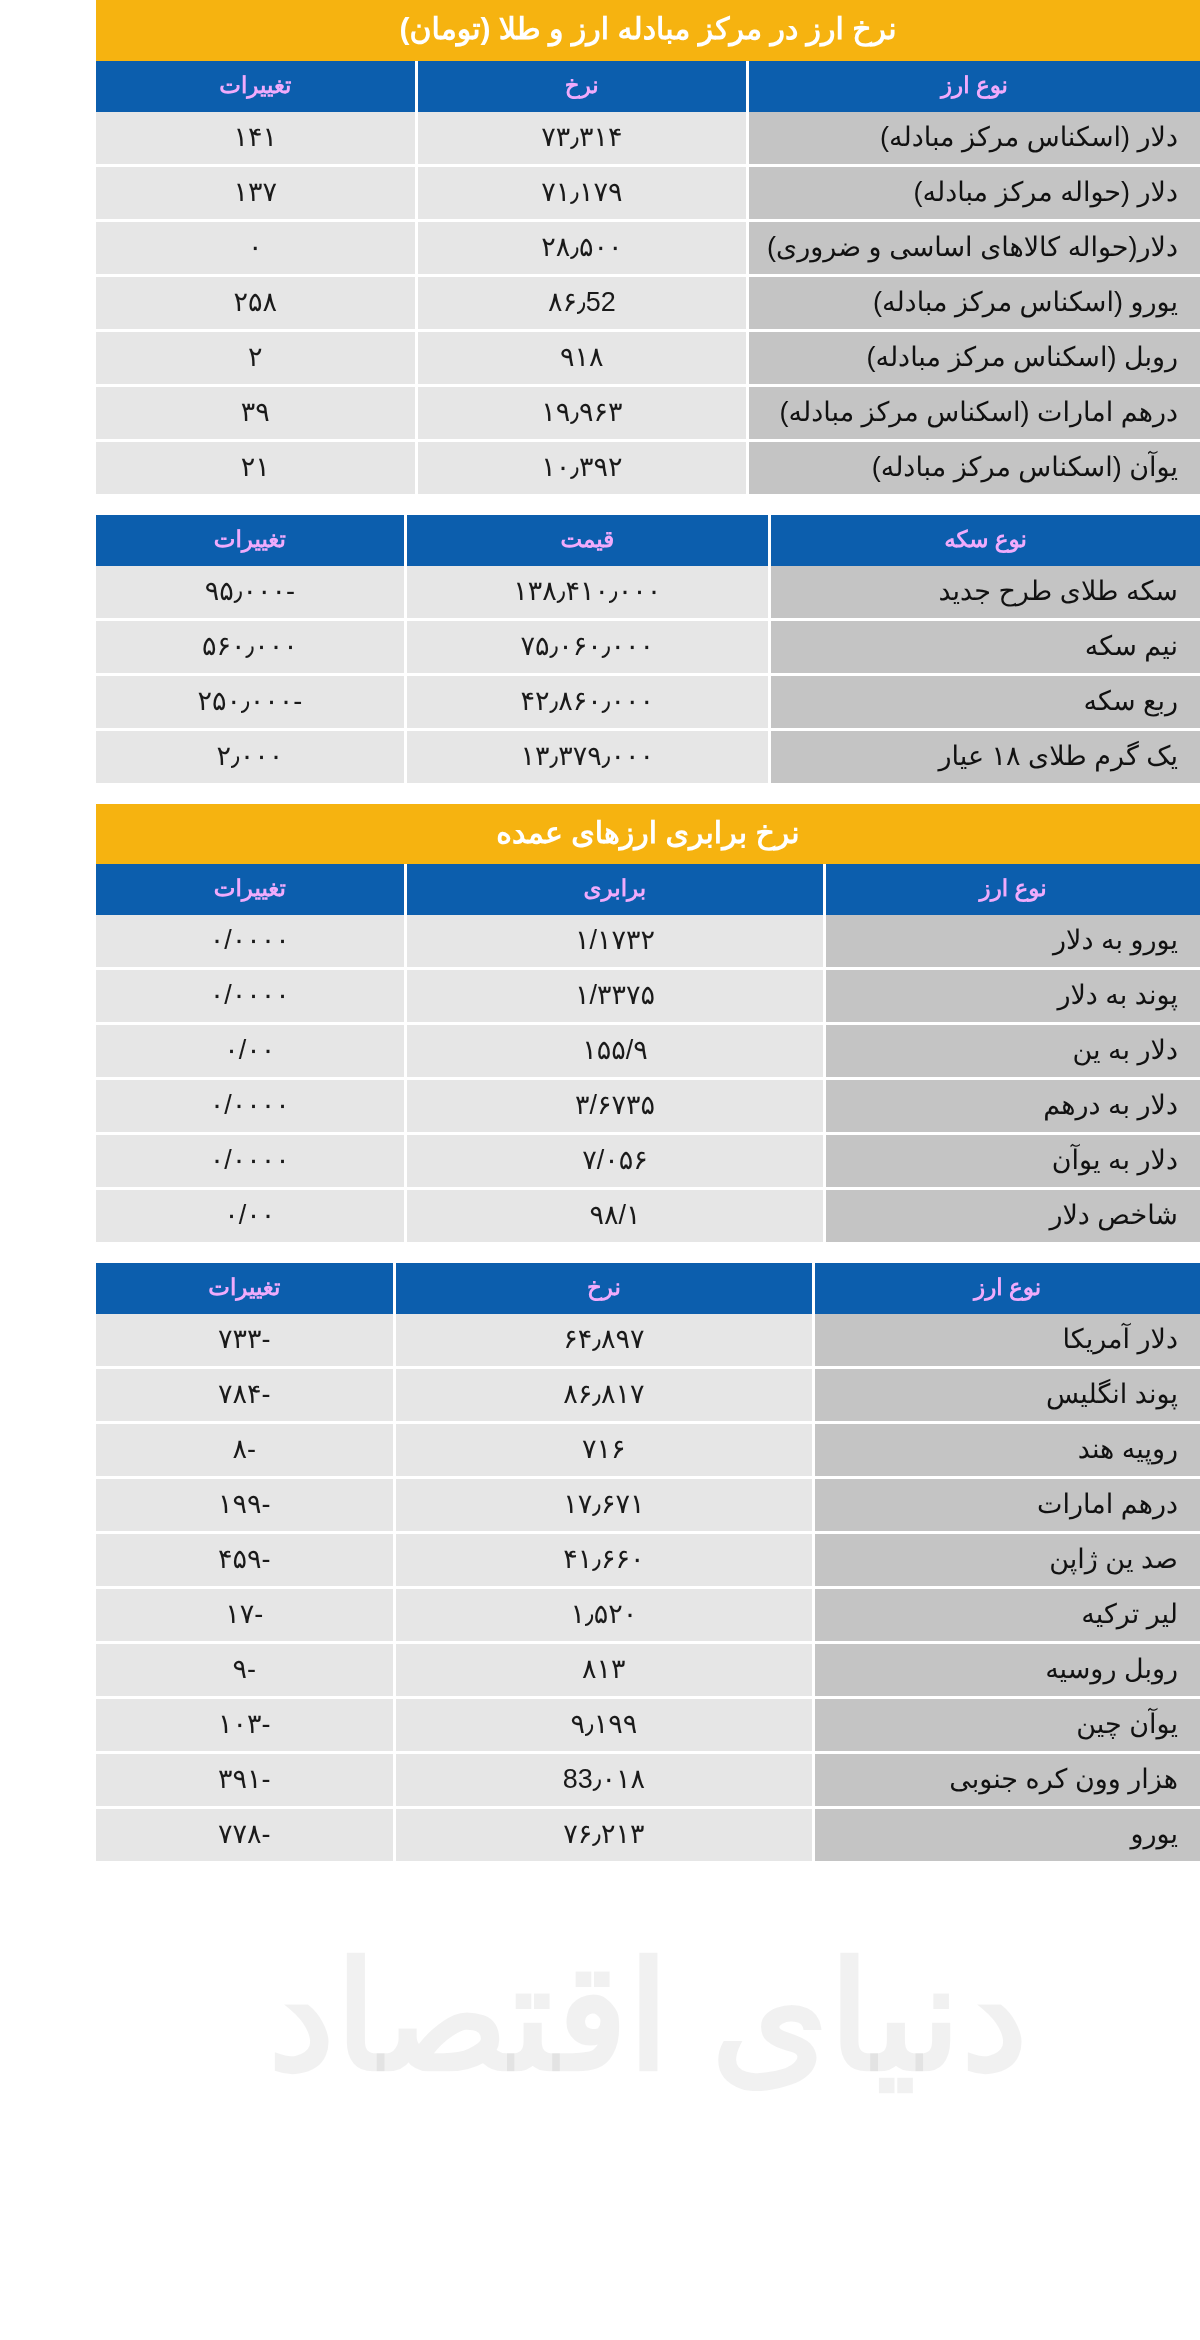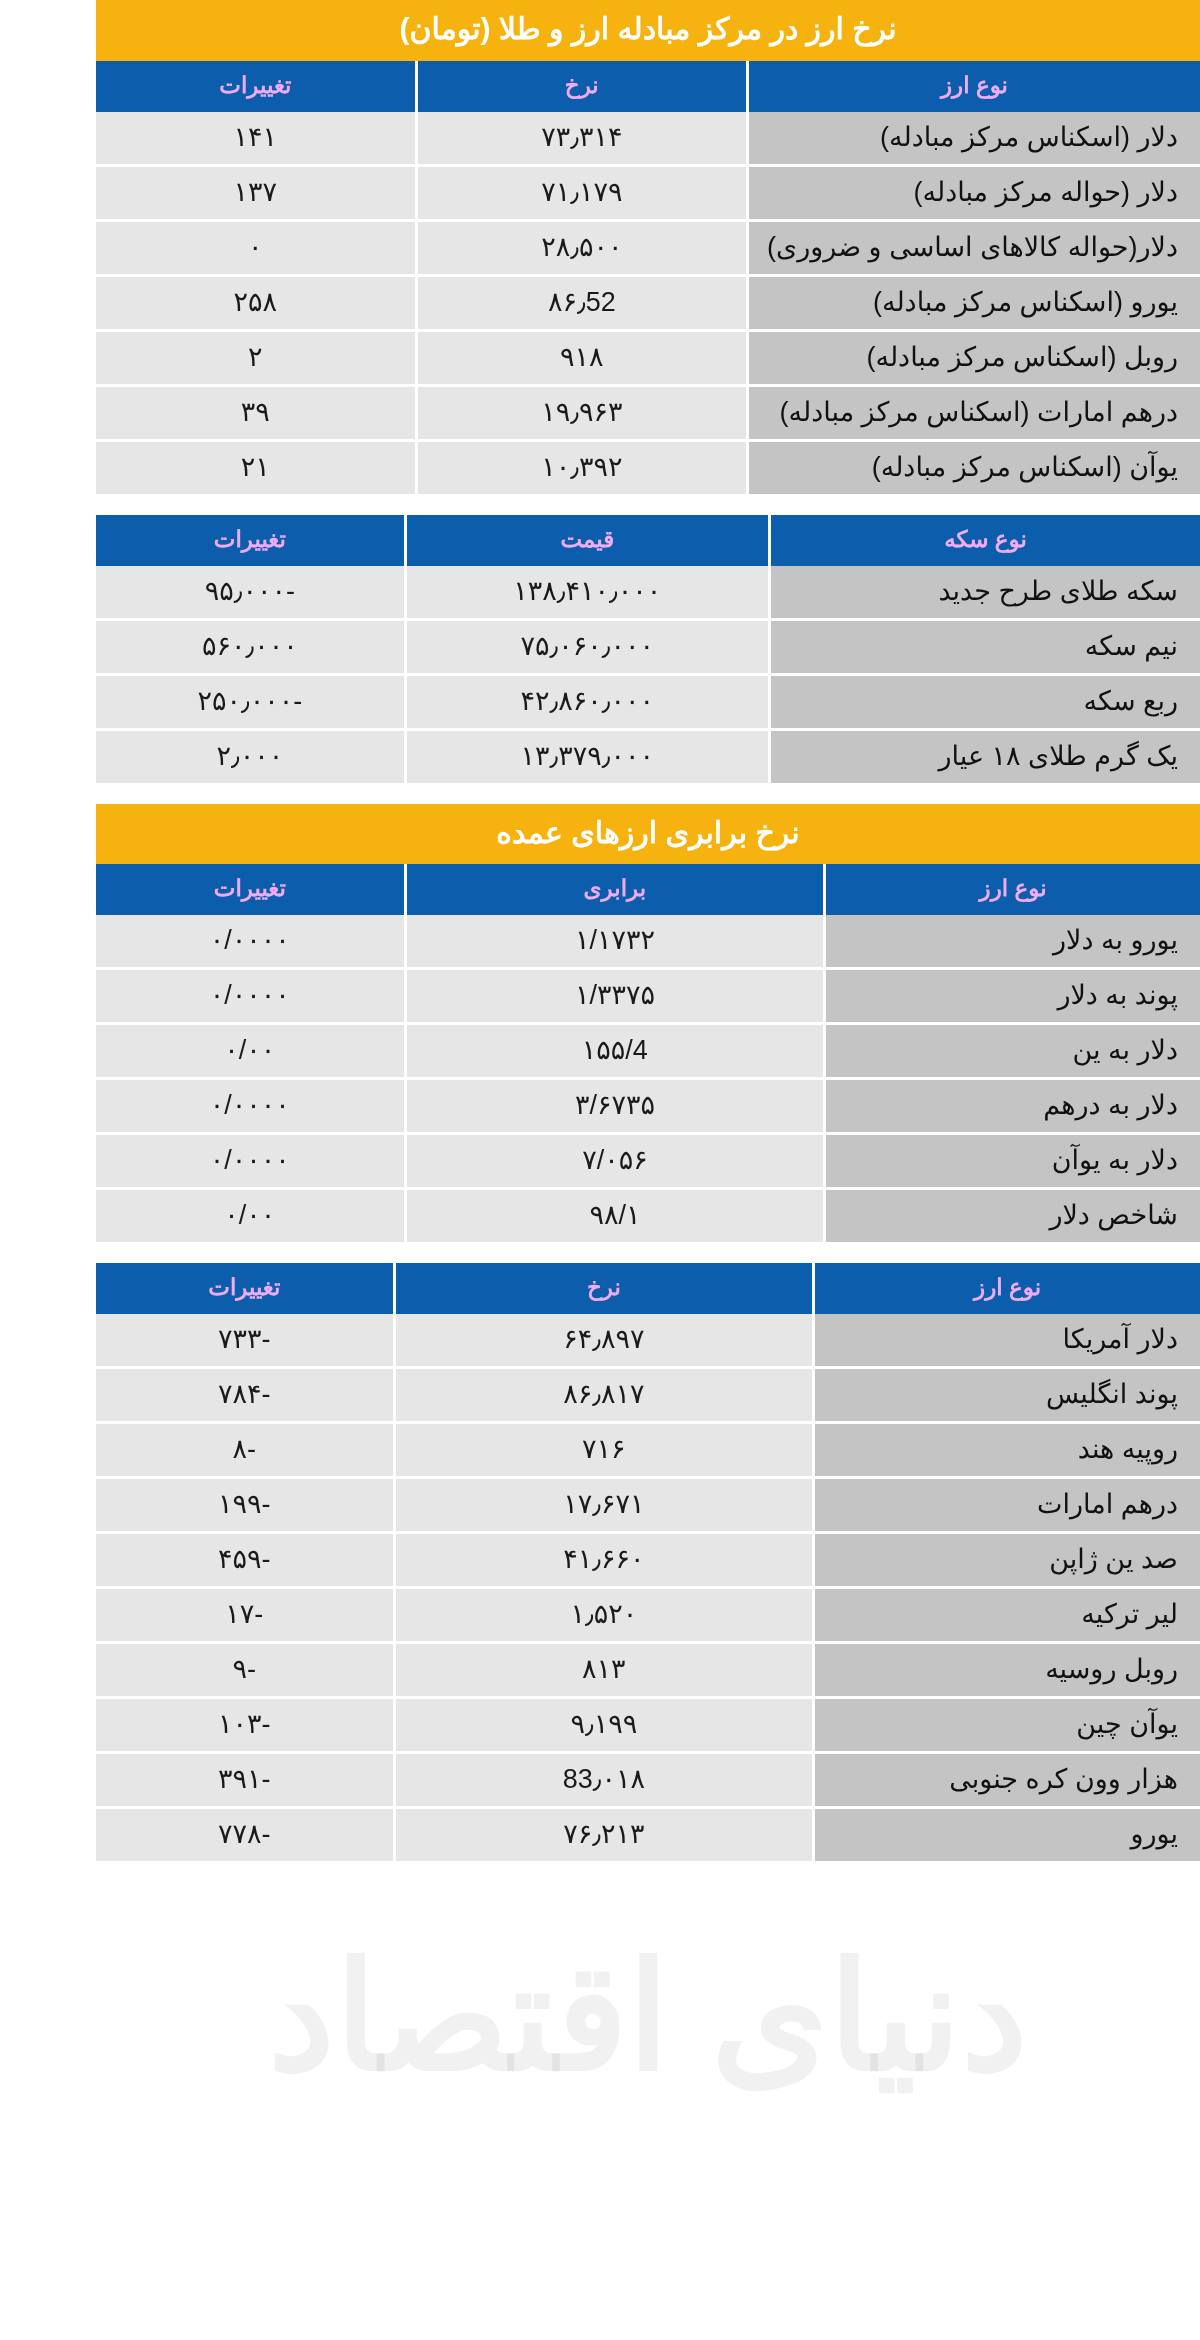--- a/index.html
+++ b/index.html
@@ -243,21 +243,21 @@
             <td class="val-cell">۱/۱۷۳۲</td>
             <td class="val-cell">۰/۰۰۰۰</td>
           </tr>
           <tr>
             <td class="name-cell">پوند به دلار</td>
             <td class="val-cell">۱/۳۳۷۵</td>
             <td class="val-cell">۰/۰۰۰۰</td>
           </tr>
           <tr>
             <td class="name-cell">دلار به ین</td>
-            <td class="val-cell">۱۵۵/4</td>
+            <td class="val-cell">۱۵۵/۹</td>
             <td class="val-cell">۰/۰۰</td>
           </tr>
           <tr>
             <td class="name-cell">دلار به درهم</td>
             <td class="val-cell">۳/۶۷۳۵</td>
             <td class="val-cell">۰/۰۰۰۰</td>
           </tr>
           <tr>
             <td class="name-cell">دلار به یوآن</td>
             <td class="val-cell">۷/۰۵۶</td>

